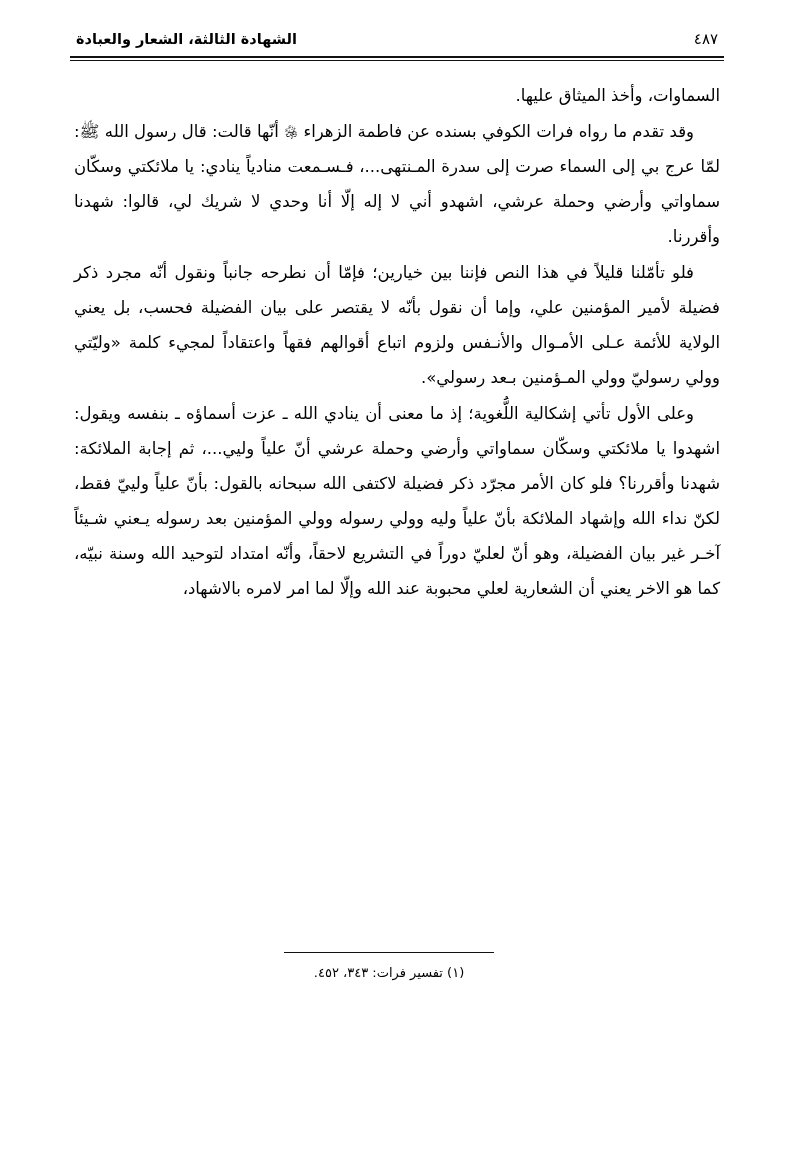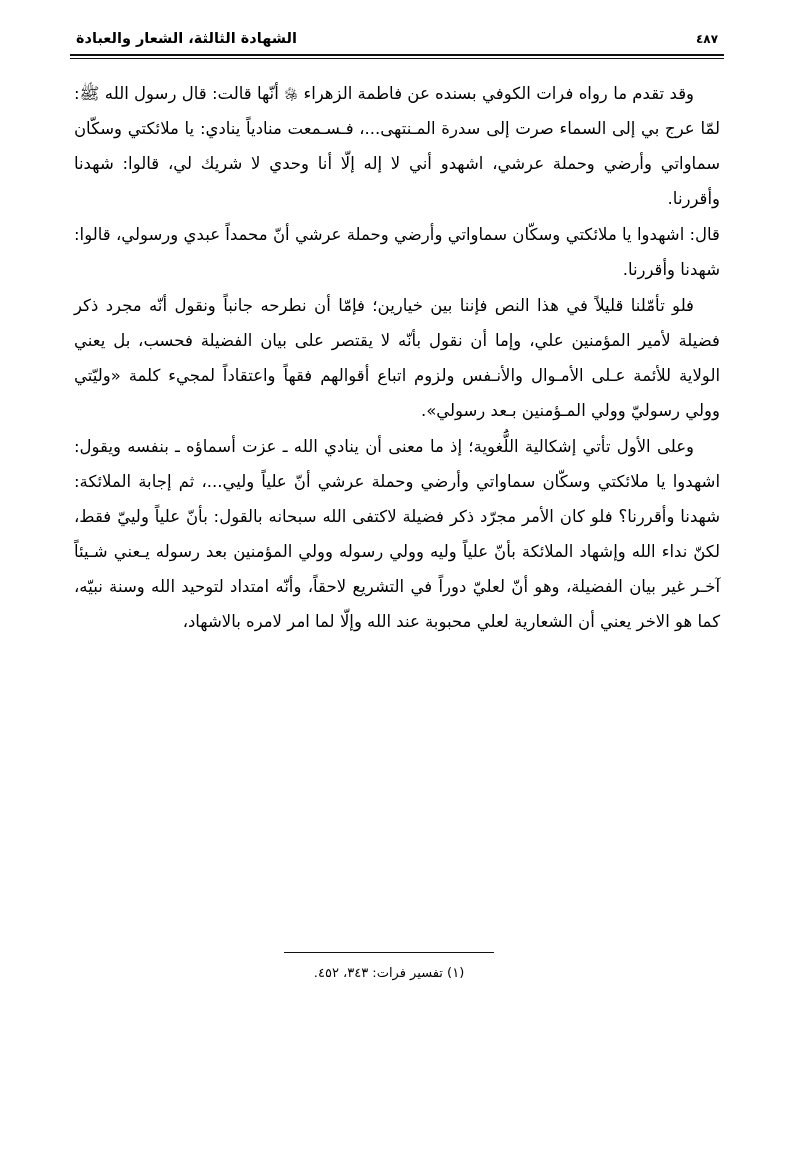--- a/index.html
+++ b/index.html
@@ -32,22 +32,22 @@
     direction: rtl;
     padding: 0 14px 0 14px;
     margin-top: 6px;
   }
   .header-title {
     font-size: 14.5px;
     font-weight: bold;
     letter-spacing: 0px;
   }
   .header-page {
-    font-size: 12px;
-    font-weight: bold;
+    font-size: 15px;
+    font-weight: normal;
   }
   .rule {
     border: 0;
     border-top: 2.2px solid #111;
     margin: 8px 8px 0 8px;
   }
   .rule-thin {
     border: 0;
     border-top: 1px solid #111;
     margin: 2px 8px 0 8px;
@@ -100,28 +100,28 @@
 
   <div class="header">
     <span class="header-title">الشهادة الثالثة، الشعار والعبادة</span>
     <span class="header-page">٤٨٧</span>
   </div>
   <hr class="rule">
   <hr class="rule-thin">
 
   <div class="body">
 
+    <p>
+      <span>السماوات، وأخذ الميثاق عليها.</span>
+    </p>
 
     <p class="indent">
       <span>وقد تقدم ما رواه فرات الكوفي بسنده عن فاطمة الزهراء ﷿ أنّها قالت: قال رسول الله ﷺ: لمّا عرج بي إلى السماء صرت إلى سدرة المـنتهى...، فـسـمعت منادياً ينادي: يا ملائكتي وسكّان سماواتي وأرضي وحملة عرشي، اشهدو أني لا إله إلّا أنا وحدي لا شريك لي، قالوا: شهدنا وأقررنا.</span>
     </p>
 
-    <p>
-      <span>قال: اشهدوا يا ملائكتي وسكّان سماواتي وأرضي وحملة عرشي أنّ محمداً عبدي ورسولي، قالوا: شهدنا وأقررنا.</span>
-    </p>
 
 
     <p class="indent">
       <span>فلو تأمّلنا قليلاً في هذا النص فإننا بين خيارين؛ فإمّا أن نطرحه جانباً ونقول أنّه مجرد ذكر فضيلة لأمير المؤمنين علي، وإما أن نقول بأنّه لا يقتصر على بيان الفضيلة فحسب، بل يعني الولاية للأئمة عـلى الأمـوال والأنـفس ولزوم اتباع أقوالهم فقهاً واعتقاداً لمجيء كلمة «وليّتي وولي رسوليّ وولي المـؤمنين بـعد رسولي».</span>
     </p>
 
     <p class="indent">
       <span>وعلى الأول تأتي إشكالية اللُّغوية؛ إذ ما معنى أن ينادي الله ـ عزت أسماؤه ـ بنفسه ويقول: اشهدوا يا ملائكتي وسكّان سماواتي وأرضي وحملة عرشي أنّ علياً وليي...، ثم إجابة الملائكة: شهدنا وأقررنا؟ فلو كان الأمر مجرّد ذكر فضيلة لاكتفى الله سبحانه بالقول: بأنّ علياً ولييّ فقط، لكنّ نداء الله وإشهاد الملائكة بأنّ علياً وليه وولي رسوله وولي المؤمنين بعد رسوله يـعني شـيئاً آخـر غير بيان الفضيلة، وهو أنّ لعليّ دوراً في التشريع لاحقاً، وأنّه امتداد لتوحيد الله وسنة نبيّه، كما هو الاخر يعني أن الشعارية لعلي محبوبة عند الله وإلّا لما امر لامره بالاشهاد،</span>
     </p>
 

